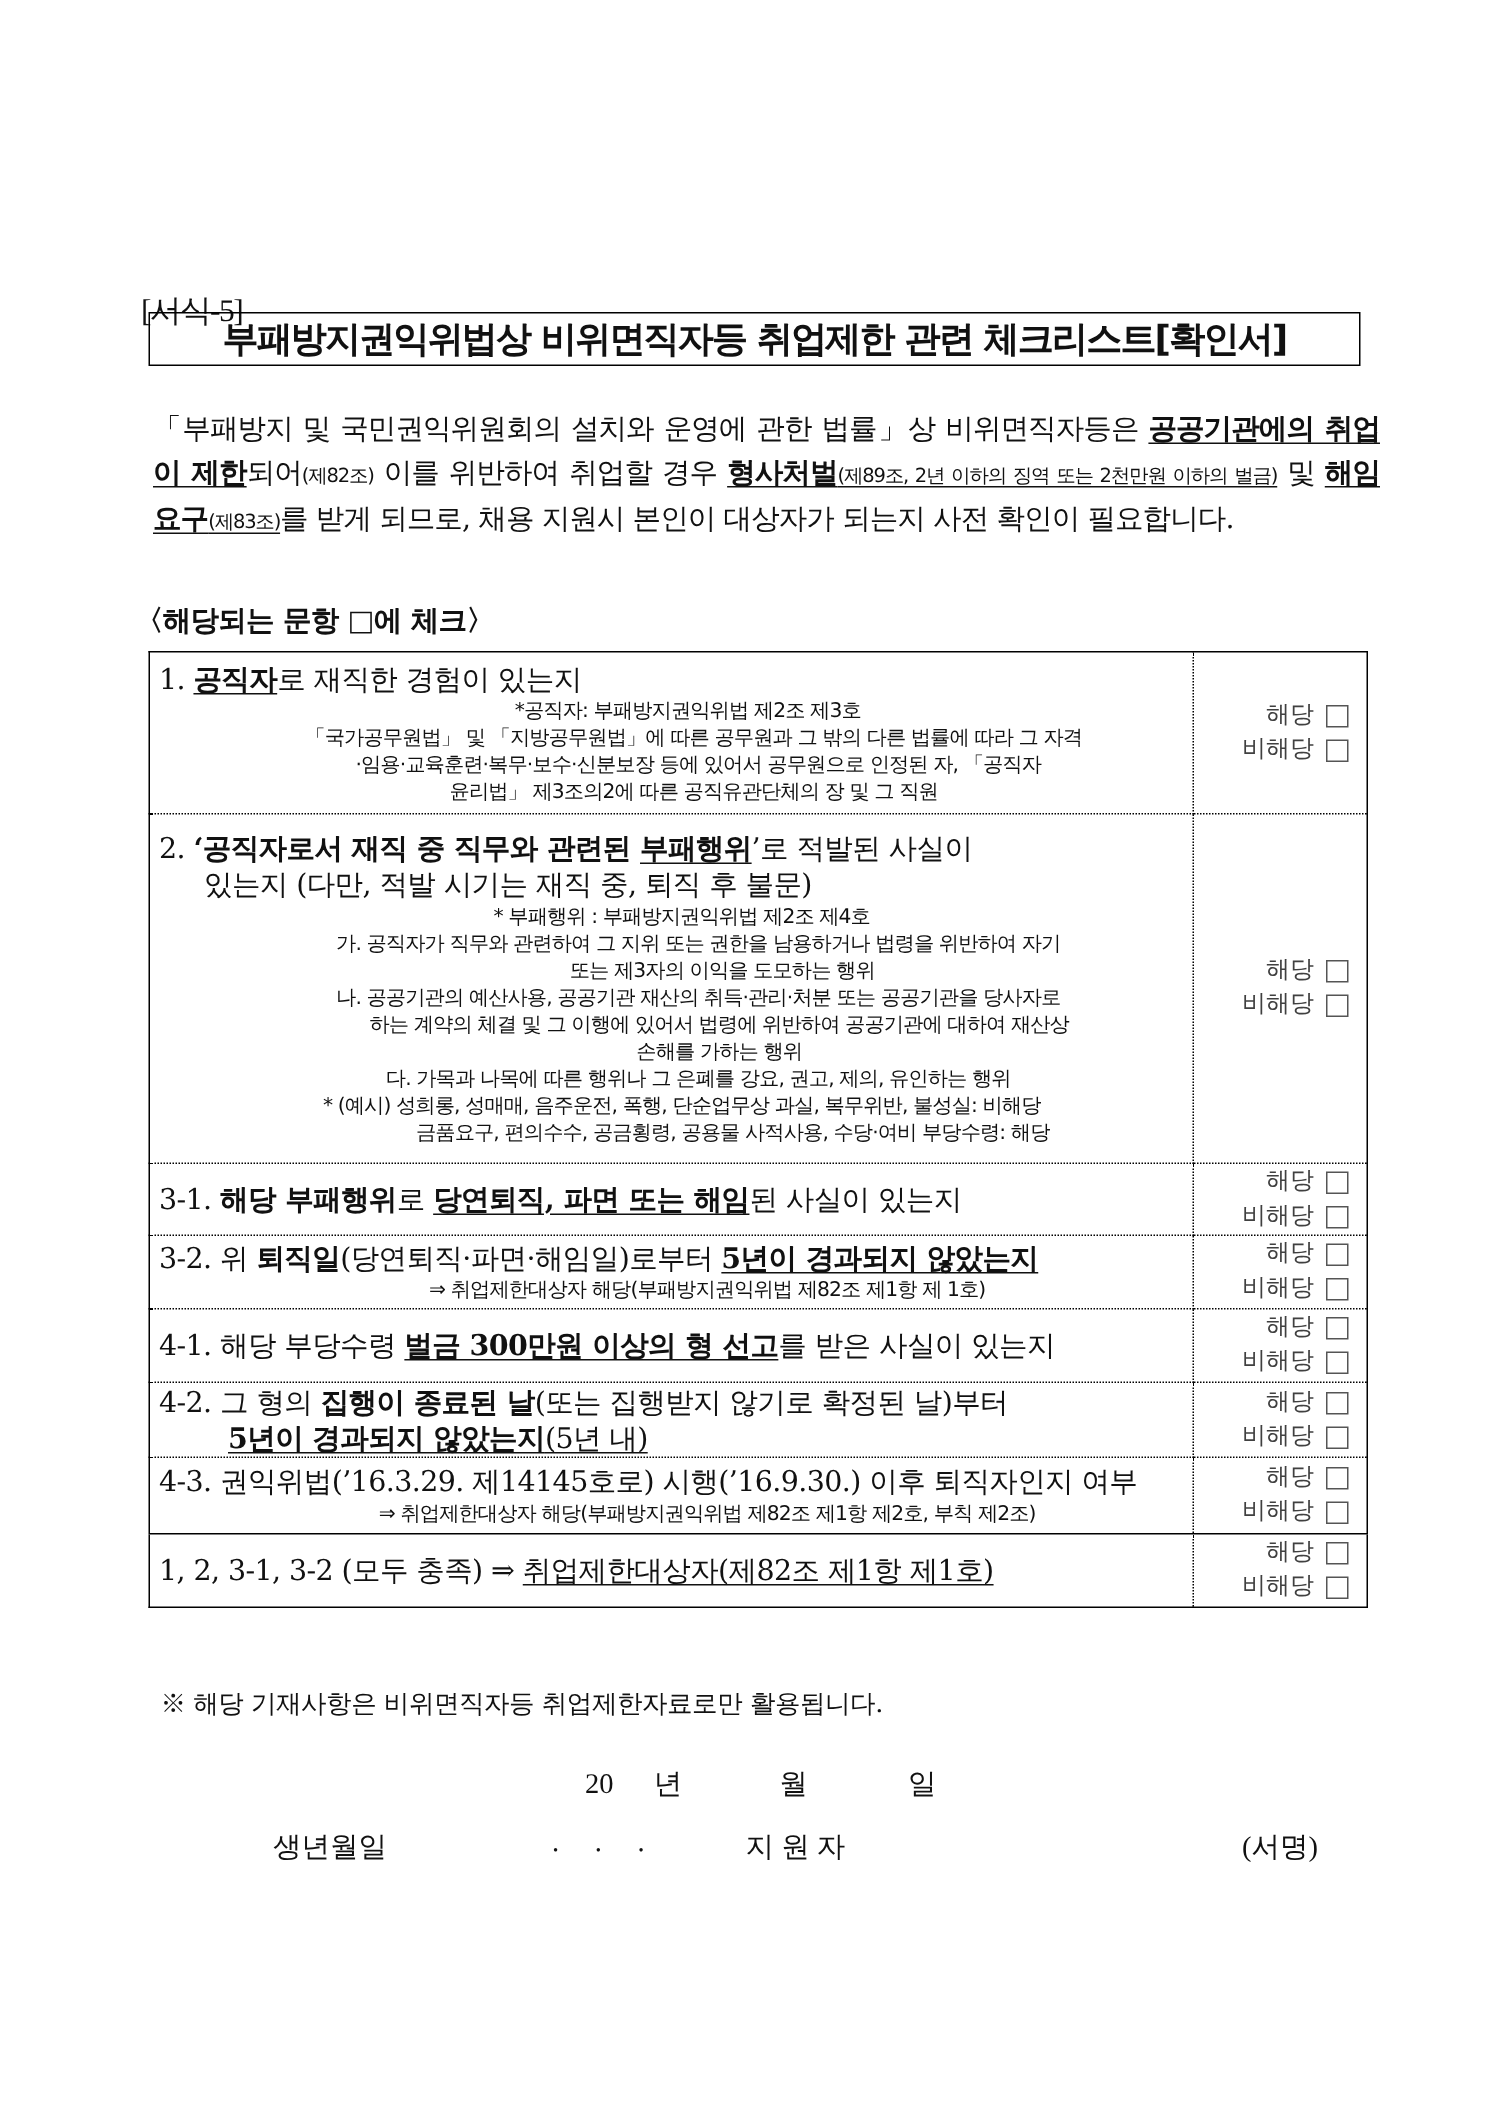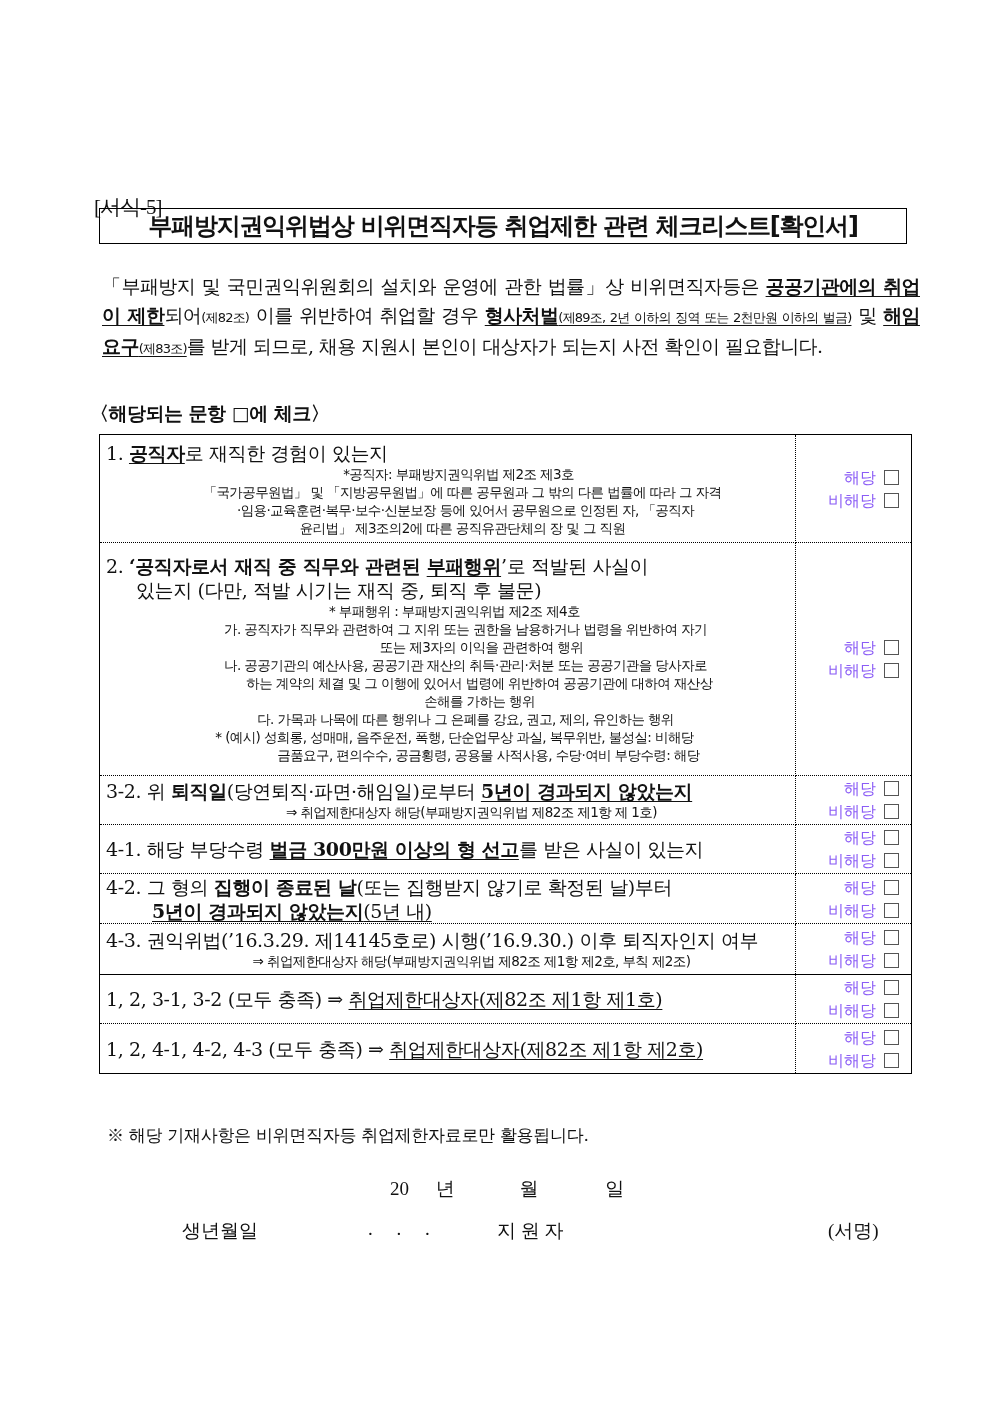--- a/index.html
+++ b/index.html
@@ -12,21 +12,21 @@
   .intro b { font-weight:bold; }
   .intro .u { text-decoration:underline; text-underline-offset:3px; }
   .intro small { font-size:13px; font-family:"DejaVu Sans",sans-serif; letter-spacing:-0.8px; }
   .check-head { left:90px; top:401px; font-size:19px; font-weight:bold; letter-spacing:-0.5px; }
 
   table.chk { position:absolute; left:99px; top:434px; width:812px; border-collapse:collapse; border:1.5px solid #000; table-layout:fixed; }
   table.chk td { vertical-align:middle; padding:0 6px; }
   table.chk td.q { border-right:1.3px dotted #000; }
   table.chk tr.dot td { border-bottom:1.3px dotted #000; }
   table.chk tr.solid td { border-bottom:1.5px solid #000; }
-  td.c { text-align:center; padding-right:12px !important; font-family:Liberation Sans, sans-serif; font-size:16px; line-height:23px; color:#8b5cf6; }
+  td.c { text-align:center; padding-right:12px !important; font-family:Liberation Mono, monospace; font-size:16px; line-height:23px; color:#404040; }
   .cbrow { display:flex; justify-content:flex-end; align-items:center; gap:8px; }
   .box { display:inline-block; width:13px; height:13px; border:1px solid #555; background:#fff; }
   .qt { font-size:19px; line-height:24px; letter-spacing:-0.4px; }
   .qt b { font-weight:bold; }
   .u { text-decoration:underline; text-underline-offset:3px; }
   .sub { font-family:"DejaVu Sans",sans-serif; font-size:13.5px; line-height:18px; letter-spacing:-0.6px;text-align:center; }
   .indA { padding-left:14px; }
   .note { left:107px; top:1124px; font-size:17px; letter-spacing:-0.3px; }
   .date { left:390px; top:1176px; font-size:19px; font-family:"Liberation Serif",serif; word-spacing:0; }
   .date span { display:inline-block; }
@@ -73,40 +73,55 @@
           </div>
     </td>
   </tr>
 
   <tr class="dot" style="height:233px">
     <td class="q">
       <div class="qt"><span>2. </span><b>‘공직자로서 재직 중 직무와 관련된 </b><b class="u">부패행위</b><span>’로 적발된 사실이</span></div>
       <div class="qt" style="padding-left:30px">있는지 (다만, 적발 시기는 재직 중, 퇴직 후 불문)</div>
       <div class="sub" style="padding-left:14px">* 부패행위 : 부패방지권익위법 제2조 제4호</div>
       <div class="sub" style="padding-left:36px">가. 공직자가 직무와 관련하여 그 지위 또는 권한을 남용하거나 법령을 위반하여 자기</div>
-      <div class="sub" style="padding-left:68px">또는 제3자의 이익을 관련하여 행위</div>
+      <div class="sub" style="padding-left:68px">또는 제3자의 이익을 도모하는 행위</div>
       <div class="sub" style="padding-left:36px">나. 공공기관의 예산사용, 공공기관 재산의 취득·관리·처분 또는 공공기관을 당사자로</div>
       <div class="sub" style="padding-left:64px">하는 계약의 체결 및 그 이행에 있어서 법령에 위반하여 공공기관에 대하여 재산상</div>
       <div class="sub" style="padding-left:64px">손해를 가하는 행위</div>
       <div class="sub" style="padding-left:36px">다. 가목과 나목에 따른 행위나 그 은폐를 강요, 권고, 제의, 유인하는 행위</div>
       <div class="sub" style="padding-left:14px">* (예시) 성희롱, 성매매, 음주운전, 폭행, 단순업무상 과실, 복무위반, 불성실: 비해당</div>
       <div class="sub" style="padding-left:82px">금품요구, 편의수수, 공금횡령, 공용물 사적사용, 수당·여비 부당수령: 해당</div>
     </td>
     <td class="c">
       <div class="cbrow">
             <span>해당</span>
             <span class="box"></span>
           </div>
       <div class="cbrow">
             <span>비해당</span>
             <span class="box"></span>
           </div>
     </td>
   </tr>
 
+  <tr class="dot" style="height:48px">
+    <td class="q">
+      <div class="qt"><span>3-1. </span><b>해당 부패행위</b><span>로 </span><b class="u">당연퇴직, 파면 또는 해임</b><span>된 사실이 있는지</span></div>
+    </td>
+    <td class="c">
+      <div class="cbrow">
+            <span>해당</span>
+            <span class="box"></span>
+          </div>
+      <div class="cbrow">
+            <span>비해당</span>
+            <span class="box"></span>
+          </div>
+    </td>
+  </tr>
 
   <tr class="dot" style="height:49px">
     <td class="q">
       <div class="qt"><span>3-2. </span><span>위 </span><b>퇴직일</b><span>(당연퇴직·파면·해임일)로부터 </span><b class="u">5년이 경과되지 않았는지</b></div>
       <div class="sub" style="padding-left:48px">⇒ 취업제한대상자 해당(부패방지권익위법 제82조 제1항 제 1호)</div>
     </td>
     <td class="c">
       <div class="cbrow">
             <span>해당</span>
             <span class="box"></span>
@@ -177,35 +192,20 @@
             <span>해당</span>
             <span class="box"></span>
           </div>
       <div class="cbrow">
             <span>비해당</span>
             <span class="box"></span>
           </div>
     </td>
   </tr>
 
-  <tr style="height:50px">
-    <td class="q">
-      <div class="qt"><span>1, 2, 4-1, 4-2, 4-3 (모두 충족) ⇒ </span><span class="u">취업제한대상자(제82조 제1항 제2호)</span></div>
-    </td>
-    <td class="c">
-      <div class="cbrow">
-            <span>해당</span>
-            <span class="box"></span>
-          </div>
-      <div class="cbrow">
-            <span>비해당</span>
-            <span class="box"></span>
-          </div>
-    </td>
-  </tr>
 </tbody>
   </table>
 
 <div class="abs note">※ 해당 기재사항은 비위면직자등 취업제한자료로만 활용됩니다.</div>
 
 <div class="abs date">
   <span>20</span>
   <span style="margin-left:22px">년</span>
   <span style="margin-left:60px">월</span>
   <span style="margin-left:62px">일</span>

